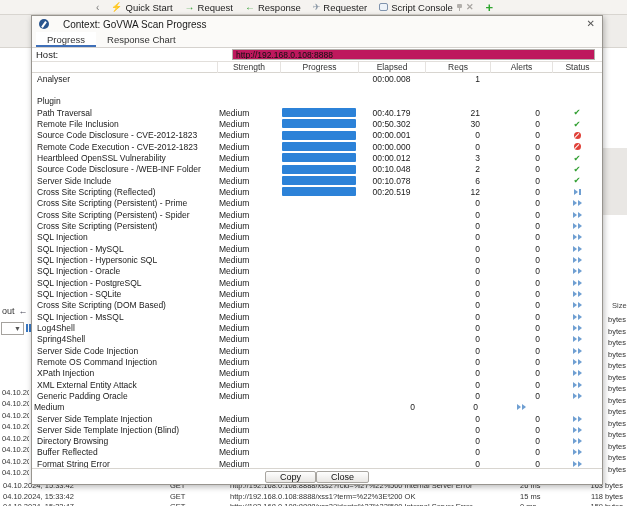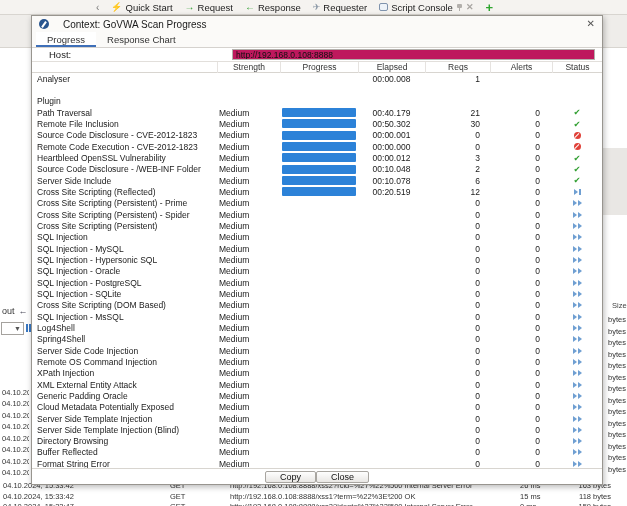--- a/index.html
+++ b/index.html
@@ -38,39 +38,39 @@
     border:1px solid #a5a29e;z-index:1;display:flex;align-items:center;justify-content:flex-end;padding-right:2px;}
   .combo-frag .chev{font-size:7px;color:#555;line-height:1;}
   .pause-frag{position:absolute;left:26px;top:324px;z-index:1;display:flex;gap:1px;}
   .pause-frag i{display:block;width:2px;height:8px;background:#3a78c2;}
 
   .hist-row{position:absolute;left:0;width:627px;height:11px;font-size:7.5px;color:#333;
     display:grid;grid-template-columns:170px 60px 160px 112px 60px 1fr;align-items:center;z-index:1;}
   .h-date{padding-left:3px;}
   .h-status{white-space:nowrap;overflow:hidden;}
   .h-time{padding-left:18px;}
-  .h-size{text-align:right;padding-right:16px;}
+  .h-size{text-align:right;padding-right:4px;}
   .h-url{white-space:nowrap;overflow:hidden;}
 
   
   .dialog{position:absolute;left:31px;top:15px;width:572px;height:470px;background:#fff;
     border:1px solid #98958f;box-shadow:1px 2px 6px rgba(0,0,0,.28);z-index:5;
     display:flex;flex-direction:column;}
   .dlg-title{height:16px;display:flex;align-items:center;gap:14px;padding:0 7px;
     background:#fbfaf8;font-size:10px;color:#1a1a1a;flex:none;}
   .zap-logo{width:10px;height:10px;border-radius:50%;background:#27548e;position:relative;flex:none;}
   .zap-logo::after{content:"";position:absolute;left:4px;top:1.5px;width:2px;height:7px;background:#fff;transform:rotate(35deg);}
   .dlg-close{margin-left:auto;color:#555;font-size:10px;line-height:1;cursor:default;}
   .dlg-tabs{height:16px;display:flex;align-items:stretch;border-bottom:1px solid #d5d2ce;
     background:#fbfaf8;padding-left:4px;flex:none;}
   .dlg-tab{padding:2px 11px 0;font-size:9.5px;color:#333;display:flex;align-items:center;border-bottom:2px solid transparent;}
   .dlg-tab.sel{border-bottom:2px solid #3e6fb8;background:#ffffff;}
   .dlg-host{height:14px;display:flex;align-items:center;font-size:9.5px;color:#1a1a1a;
     border-bottom:1px solid #e2dfdb;flex:none;}
-  .host-label{width:200px;padding-left:17px;flex:none;}
+  .host-label{width:200px;padding-left:4px;flex:none;}
   .host-input{flex:1;height:11px;margin-right:7px;font-size:8.5px;border:1px solid #b3b0ac;
     padding:0 0 0 3px;font-family:"Liberation Sans",sans-serif;color:#111;background:#be185d;}
 
   .scan-header{height:11px;display:grid;grid-template-columns:185px 63px 78px 67px 65px 62px 1fr;
     align-items:center;font-size:8.5px;color:#333;border-bottom:1px solid #d8d5d0;flex:none;}
   .scan-header>div{text-align:center;border-left:1px solid #e6e3e0;height:100%;line-height:11px;}
   .scan-header>div:first-child{border-left:none;}
 
   .scan-body{flex:1;overflow:hidden;}
   .scan-row{display:grid;grid-template-columns:185px 63px 78px 67px 65px 62px 1fr;
@@ -561,21 +561,20 @@
         <div class="cell-progress"></div>
         <div class="cell-elapsed"></div>
         <div class="cell-reqs">0</div>
         <div class="cell-alerts">0</div>
         <div class="cell-status">
           <span class="tri"></span>
           <span class="tri"></span>
         </div>
       </div>
       <div class="scan-row">
-        <div class="cell-name">Cloud Metadata Potentially Exposed</div>
         <div class="cell-strength">Medium</div>
         <div class="cell-progress"></div>
         <div class="cell-elapsed"></div>
         <div class="cell-reqs">0</div>
         <div class="cell-alerts">0</div>
         <div class="cell-status">
           <span class="tri"></span>
           <span class="tri"></span>
         </div>
       </div>

